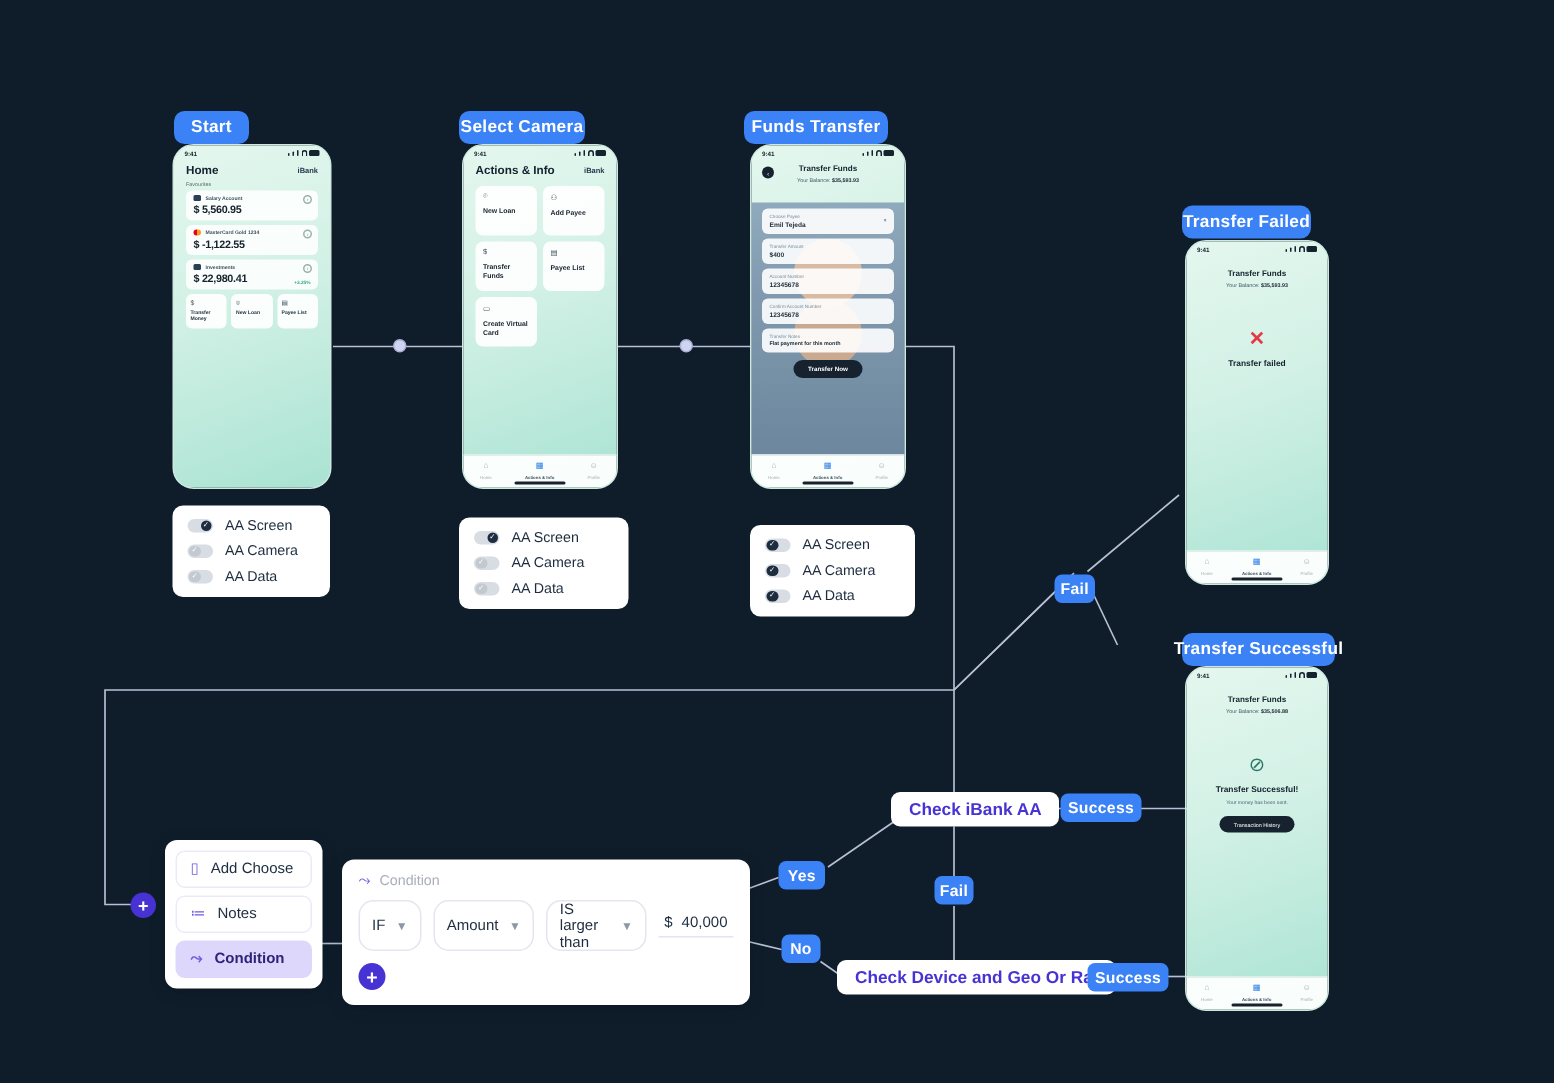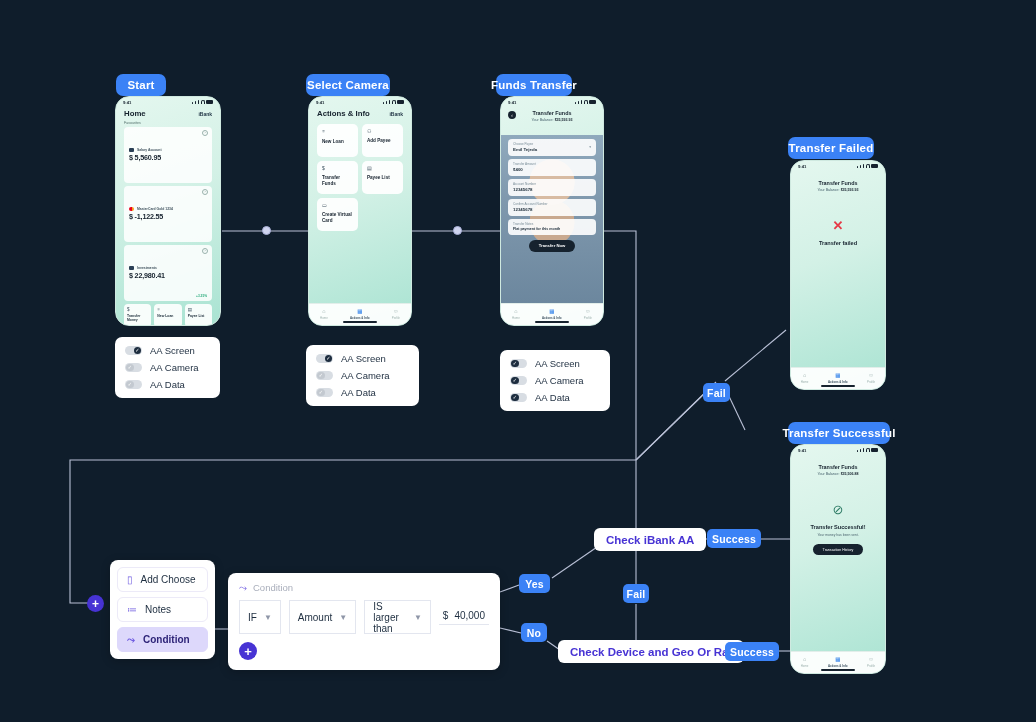--- a/index.html
+++ b/index.html
@@ -66,21 +66,21 @@
 
   .ph-title { font-size: 7.8px; font-weight: 700; color: #16222e; }
   .ph-brand { font-size: 5px; font-weight: 700; color: #1f3344; }
   .ph-head { display:flex; align-items:center; justify-content:space-between; padding: 2px 8px 3px; }
   .ph-sub { font-size: 3.6px; color: #53706b; padding: 0 8px 2px; }
 
   .acct {
     background: rgba(255,255,255,.86);
     border-radius: 4px;
     margin: 0 8px 3px;
-    padding: 21px 5px;
+    padding: 3px 5px;
     position: relative;
   }
   .acct-row { display: flex; align-items: center; gap: 3px; }
   .acct-chip { width: 5px; height: 4px; border-radius: 1px; background: #2a3f55; flex: none; }
   .acct-chip.mc { background: linear-gradient(90deg,#eb001b 50%,#f79e1b 50%); border-radius: 2px; }
   .acct-name { font-size: 3.4px; color: #40525e; font-weight: 700; }
   .acct-amt { font-size: 7.2px; font-weight: 700; color: #16222e; margin-top: 1px; letter-spacing: -.2px; }
   .acct-pct { position: absolute; right: 5px; bottom: 3px; font-size: 3.2px; color: #2fae7f; font-weight: 700; }
   .acct-arrow {
     position: absolute; right: 4px; top: 3px;
@@ -196,21 +196,21 @@
 
   
   .cond {
     position: absolute; background: #ffffff; border-radius: 8px;
     padding: 9px 11px 10px; box-shadow: 0 2px 10px rgba(0,0,0,.22);
   }
   .cond-head { display: flex; align-items: center; gap: 6px; margin-bottom: 7px; }
   .cond-head .ct { font-size: 9.5px; color: #a9aebb; }
   .cond-row { display: flex; align-items: center; gap: 8px; }
   .sel {
-    border: 1px solid #e3e6ef; border-radius: 0; height: 32px;
+    border: 1px solid #e3e6ef; border-radius: 10px; height: 32px;
     display: flex; align-items: center; gap: 7px; padding: 16px 8px;
     font-size: 10px; color: #1d2d3f;
   }
   .sel .cv { color: #8f96a8; font-size: 8px; }
   .amt { display: flex; align-items: baseline; gap: 6px; border-bottom: 1px solid #e3e6ef;
          padding: 0 4px 3px; font-size: 10px; color: #1d2d3f; }
   .amt .cur { color: #1d2d3f; }
   .plusbtn {
     width: 18px; height: 18px; border-radius: 50%; background: #4733d4; color: #fff;
     display: flex; align-items: center; justify-content: center;
@@ -425,21 +425,21 @@
       <span class="ll">AA Camera</span>
     </div>
     <div class="lrow">
       <span class="tgl off">
           <span class="knob">✓</span>
         </span>
       <span class="ll">AA Data</span>
     </div>
   </div>
 
-  <div class="pill" style="left:496px;top:74px;width:76px;">Funds Transfer</div>
+  <div class="pill" style="left:496px;top:74px;width:96px;">Funds Transfer</div>
 
   <div class="phone" style="left:500px;top:96px;width:104px;height:230px;">
     <div class="statusbar">
       <span>9:41</span>
       <span class="sb-icons">
         <span class="sb-bar" style="height:2px"></span>
           <span class="sb-bar" style="height:3px"></span>
         <span class="sb-bar" style="height:4px"></span>
         <span class="sb-wifi"></span>
         <span class="sb-batt"></span>

